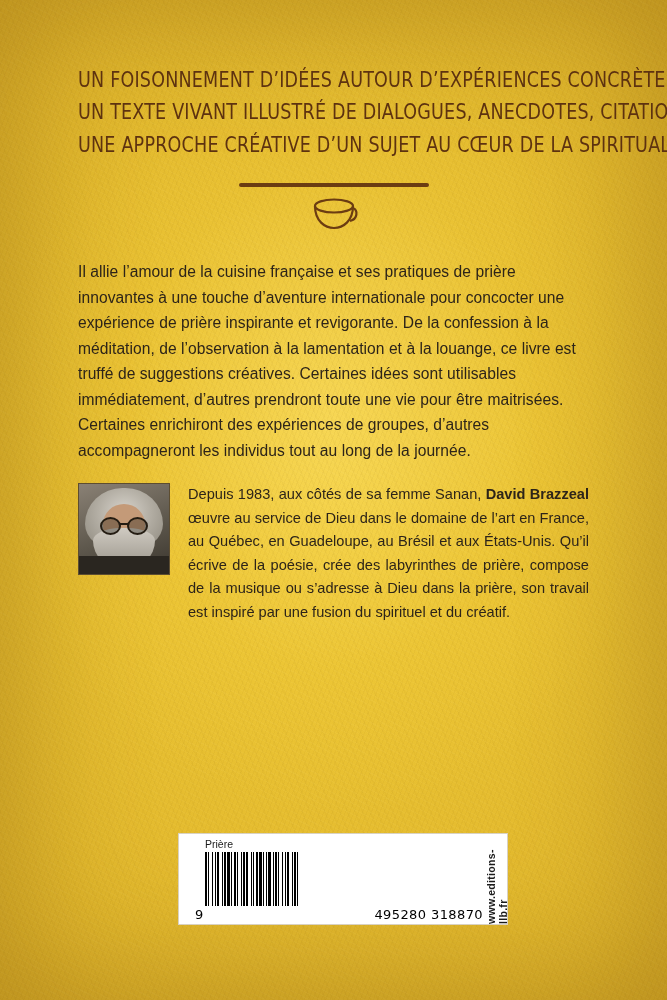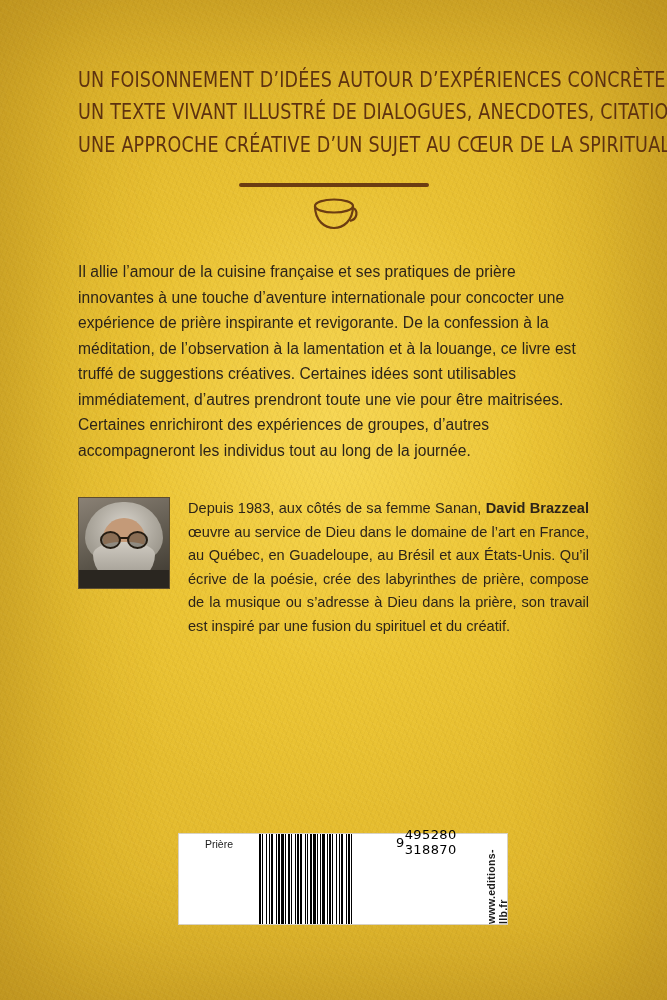--- a/index.html
+++ b/index.html
@@ -87,21 +87,21 @@
     line-height: 25.5px;
     letter-spacing: 0.05px;
   }
   .body-copy p {
     margin: 0 0 17px 0;
   }
   .body-copy p:last-child { margin-bottom: 4px; }
 
   
   .author-block {
-    margin-top: 34px;
+    margin-top: 20px;
     display: flex;
     align-items: flex-start;
     gap: 18px;
   }
   .author-photo {
     width: 90px;
     height: 90px;
     flex: 0 0 90px;
     border: 1px solid rgba(80,55,10,0.5);
     position: relative;
@@ -219,21 +219,21 @@
     gap: 12px;
     padding: 0 8px;
     border-top: 1px solid #e2dccd;
     font-size: 11.5px;
     color: #1b1b1b;
     box-sizing: border-box;
   }
   .barcode-box {
     flex: 1;
     display: flex;
-    flex-direction: row;
+    flex-direction: column;
     position: relative;
     box-sizing: border-box;
     justify-content: space-between;
   }
   .subject {
     font-size: 10.5px;
     color: #1b1b1b;
     padding: 4px 0 2px 26px;
   }
   .bars {

